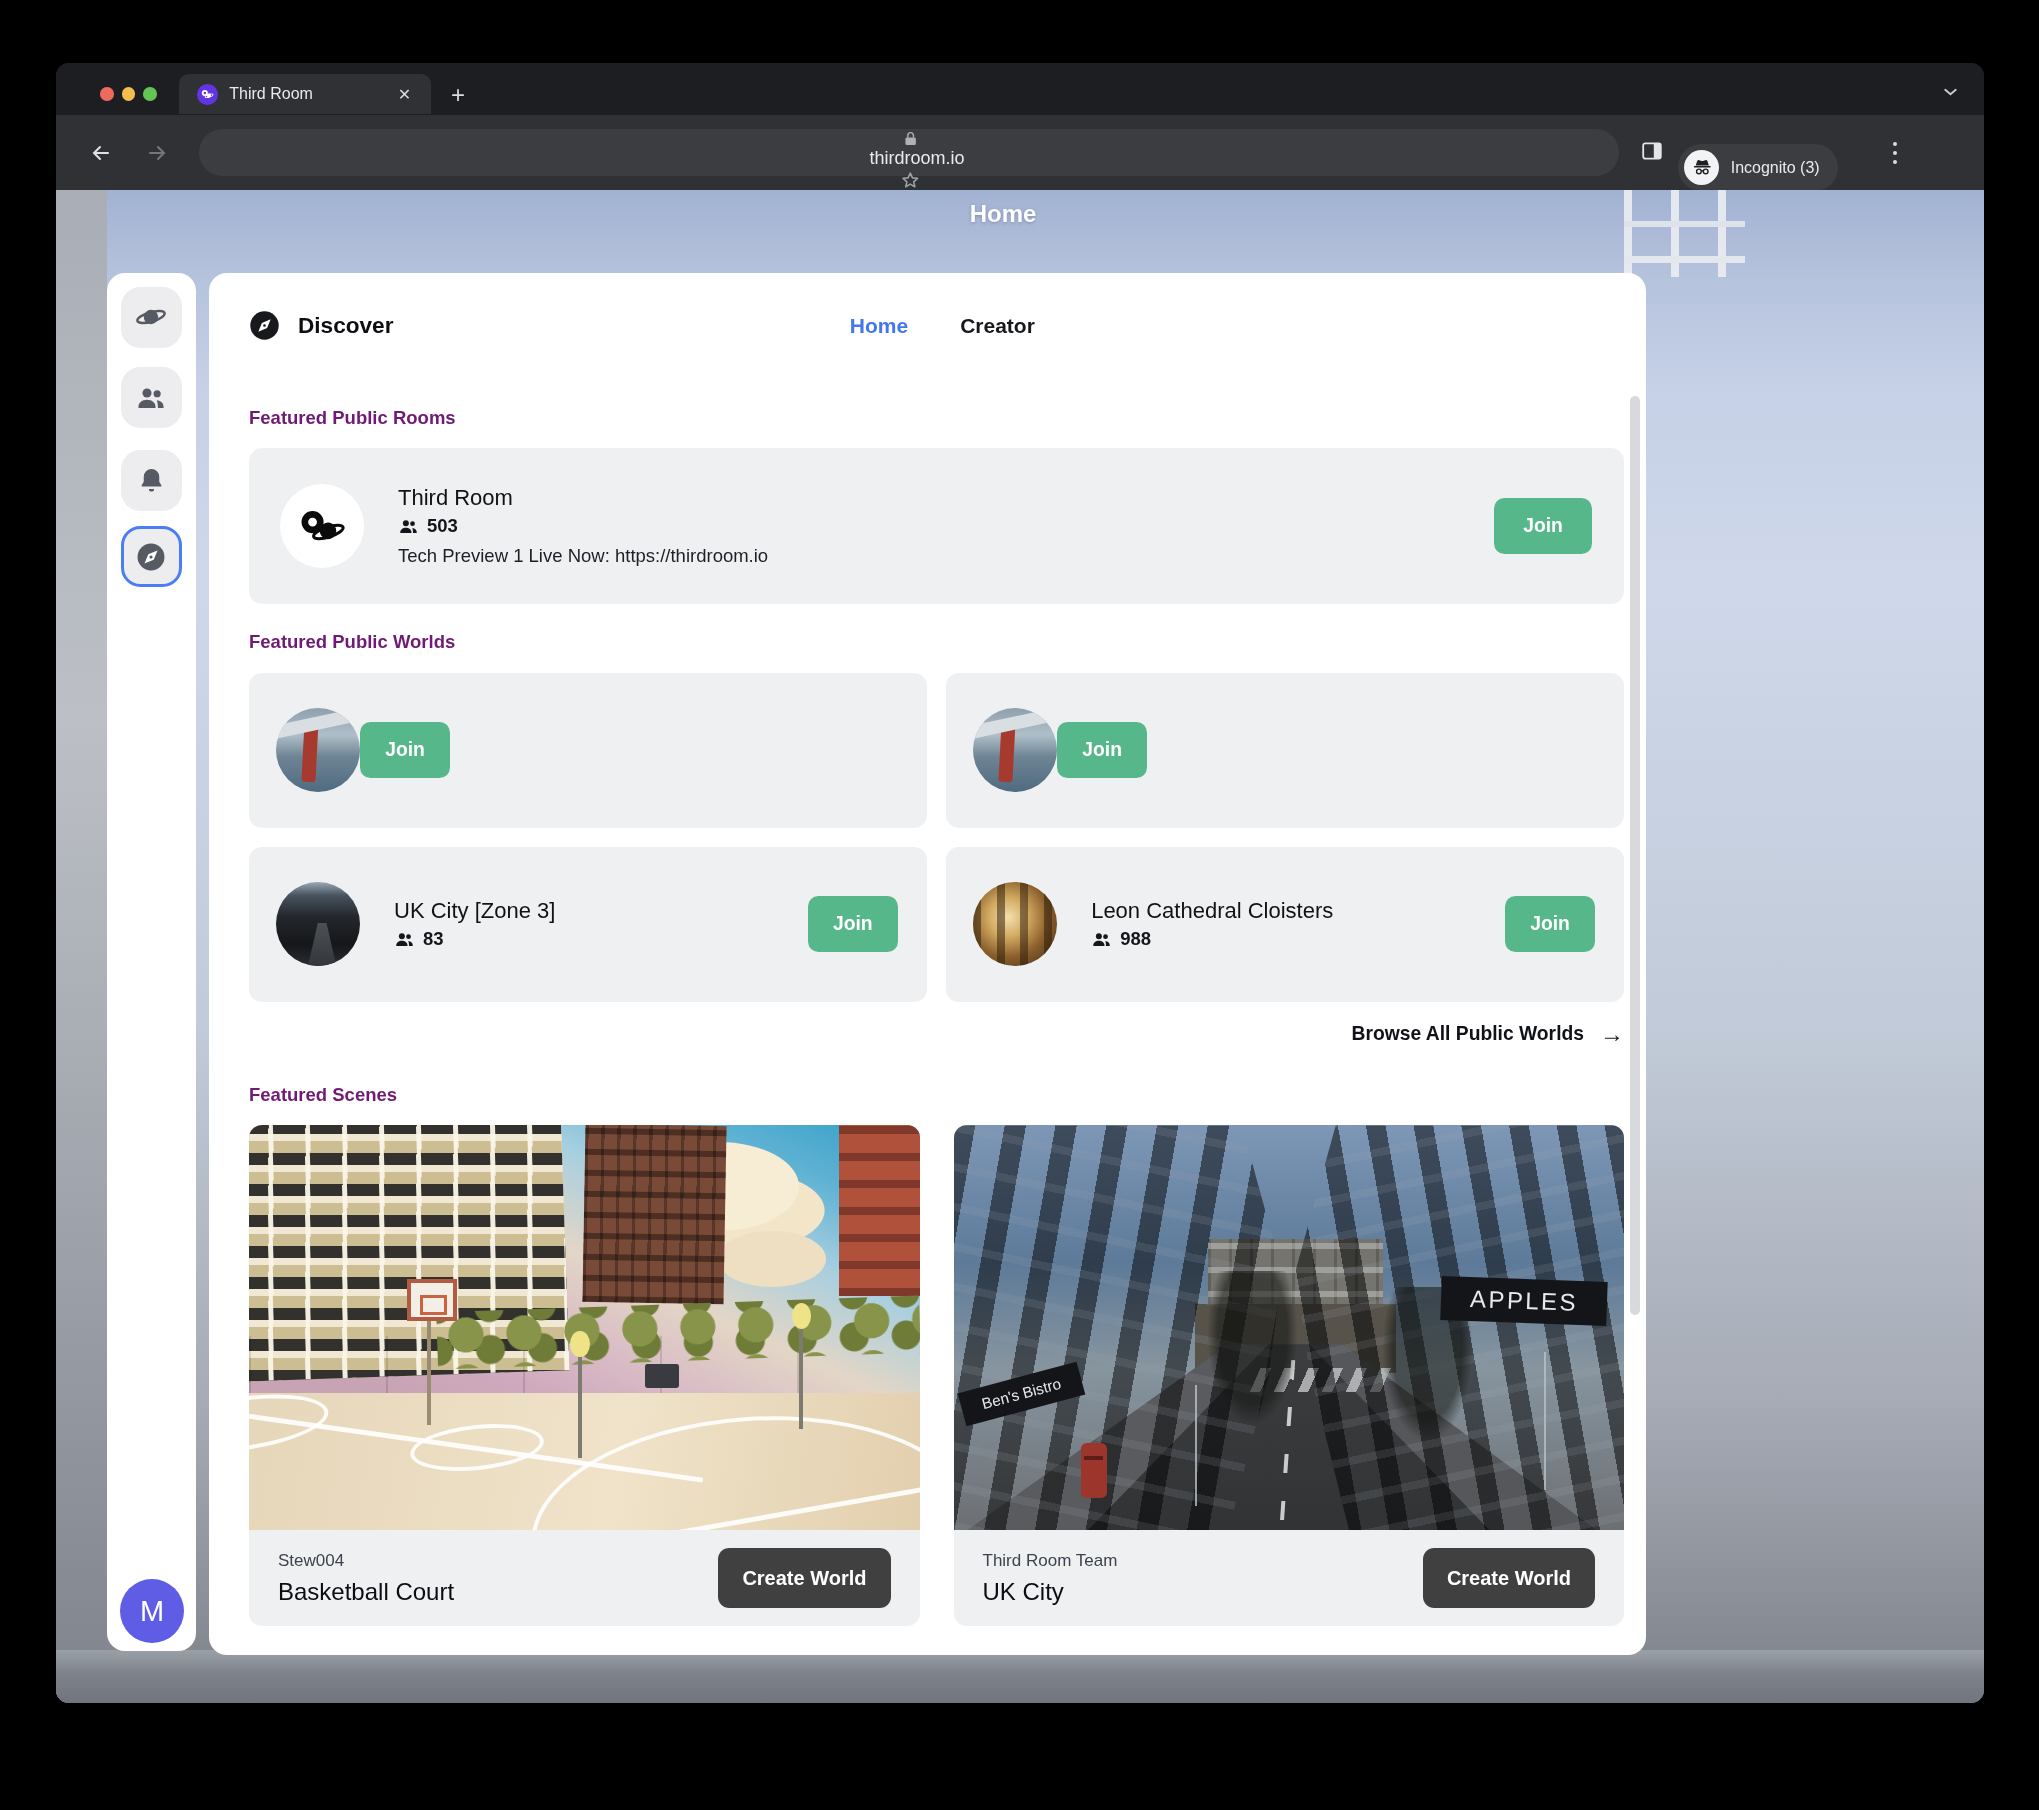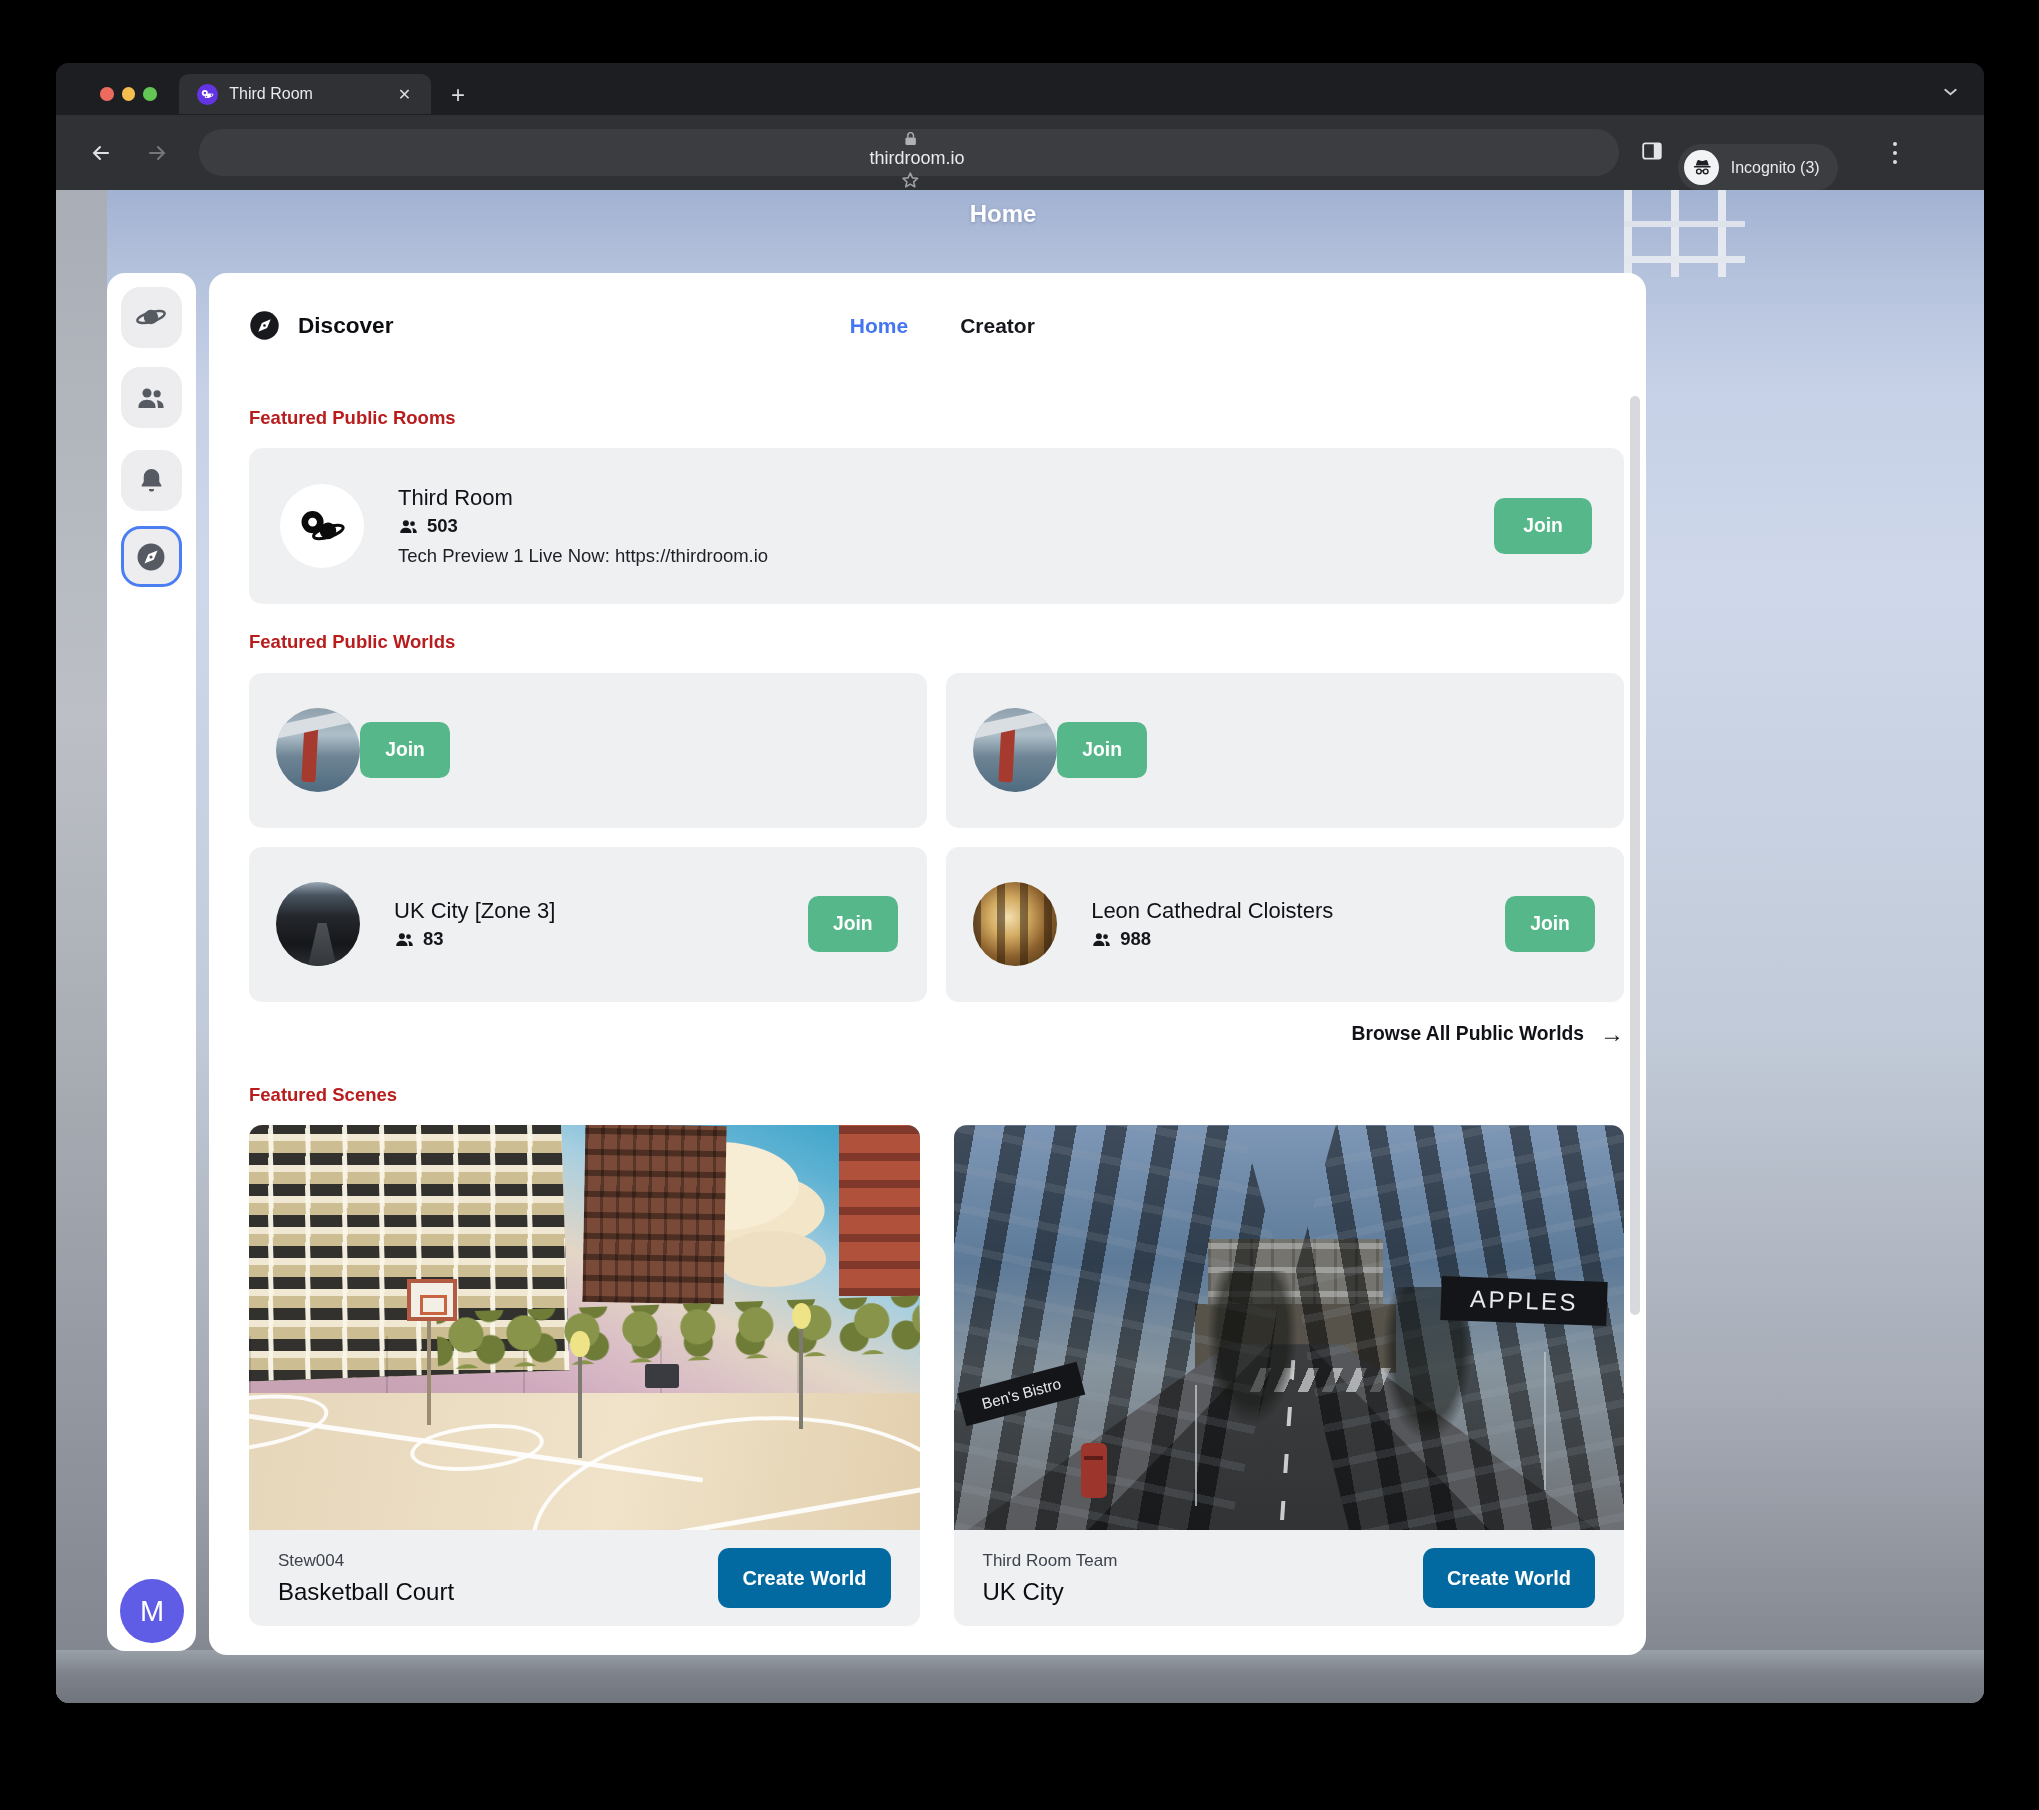--- a/index.html
+++ b/index.html
@@ -74,21 +74,21 @@
   .panel { position:absolute; left:153px; top:83px; width:1437px; height:1382px; background:#fff;
            border-radius:18px; overflow:hidden; }
   .panel-head { position:relative; height:105px; display:flex; align-items:center; }
   .disc-wrap { display:flex; align-items:center; gap:18px; margin-left:40px; }
   .disc-title { font-size:22.6px; font-weight:700; color:#0c0e12; }
   .panel-tabs { position:absolute; left:50%; transform:translateX(-42%); display:flex; gap:52px; }
   .ptab { font-size:21px; font-weight:600; color:#16181d; }
   .ptab.active { color:#4476f2; }
 
   .content { padding:0 22px 0 40px; }
-  .sec-h { font-size:18.5px; font-weight:700; color:#b91c1c; }
+  .sec-h { font-size:18.5px; font-weight:700; color:#701a75; }
   .h-rooms { margin:29px 0 19.3px; } .h-worlds { margin:8px 0 19.3px; } .h-scenes { margin:37px 0 19.3px; }
 
   .room-card { height:156px; background:#eff0f2; border-radius:13px; display:flex; align-items:center;
                padding:0 32px 0 31px; margin-bottom:27px; }
   .avatar-104 { width:84px; height:84px; border-radius:50%; flex:none; overflow:hidden; position:relative; }
   .avatar-104.white { background:#fff; display:flex; align-items:center; justify-content:center; }
   .card-info { margin-left:34px; flex:1; min-width:0; }
   .card-title { font-size:22px; color:#101218; }
   .members { display:flex; align-items:center; gap:8px; margin-top:4px; color:#14161b; }
   .members .cnt { font-size:18.5px; font-weight:700; }
@@ -119,21 +119,21 @@
   .browse-label { font-size:19.3px; font-weight:700; color:#101218; }
   .browse-arrow { font-size:24px; color:#16181d; line-height:1; }
 
   .scenes-grid { display:grid; grid-template-columns:1fr 1fr; gap:34px; }
   .scene-card { border-radius:13px; overflow:hidden; background:#eff0f2; }
   .scene-img { position:relative; height:405px; overflow:hidden; }
   .scene-foot { height:96px; display:flex; align-items:center; padding:0 29px; }
   .scene-meta { flex:1; min-width:0; }
   .scene-author { font-size:17px; color:#3d434d; }
   .scene-name { font-size:24px; color:#0b0d12; margin-top:6.4px; }
-  .create-btn { flex:none; height:60px; padding:0 24px; border:none; border-radius:11.3px; background:#0369a1;
+  .create-btn { flex:none; height:60px; padding:0 24px; border:none; border-radius:11.3px; background:#404040;
                 color:#fff; font-size:20px; font-weight:700; font-family:inherit; }
 
   
   .bb-sky { position:absolute; inset:0; background:linear-gradient(205deg,#2f9ec6 0%,#5fb2d3 14%,#a7cfe0 26%,#e3d6c6 40%,#d9bcc6 52%,#cfa9bd 62%,#c8a3b4 72%); }
   .bb-cloud { position:absolute; background:#f7ecd4; border-radius:50%; }
   .bb-c1 { left:58%; top:4%; width:24%; height:22%; box-shadow:32px 24px 0 -6.4px #f3e5c8, -40px 35px 0 -11.3px #f3e5c8; }
   .bb-c2 { left:70%; top:26%; width:16%; height:14%; background:#efdfc2; }
   .bb-bleft { position:absolute; left:-2%; top:-4%; width:49%; height:66%; transform:rotate(-2deg);
               background-color:#d9caa1;
               background-image:repeating-linear-gradient(92deg, rgba(250,246,232,.95) 0 4.8px, transparent 4.8px 37px),

